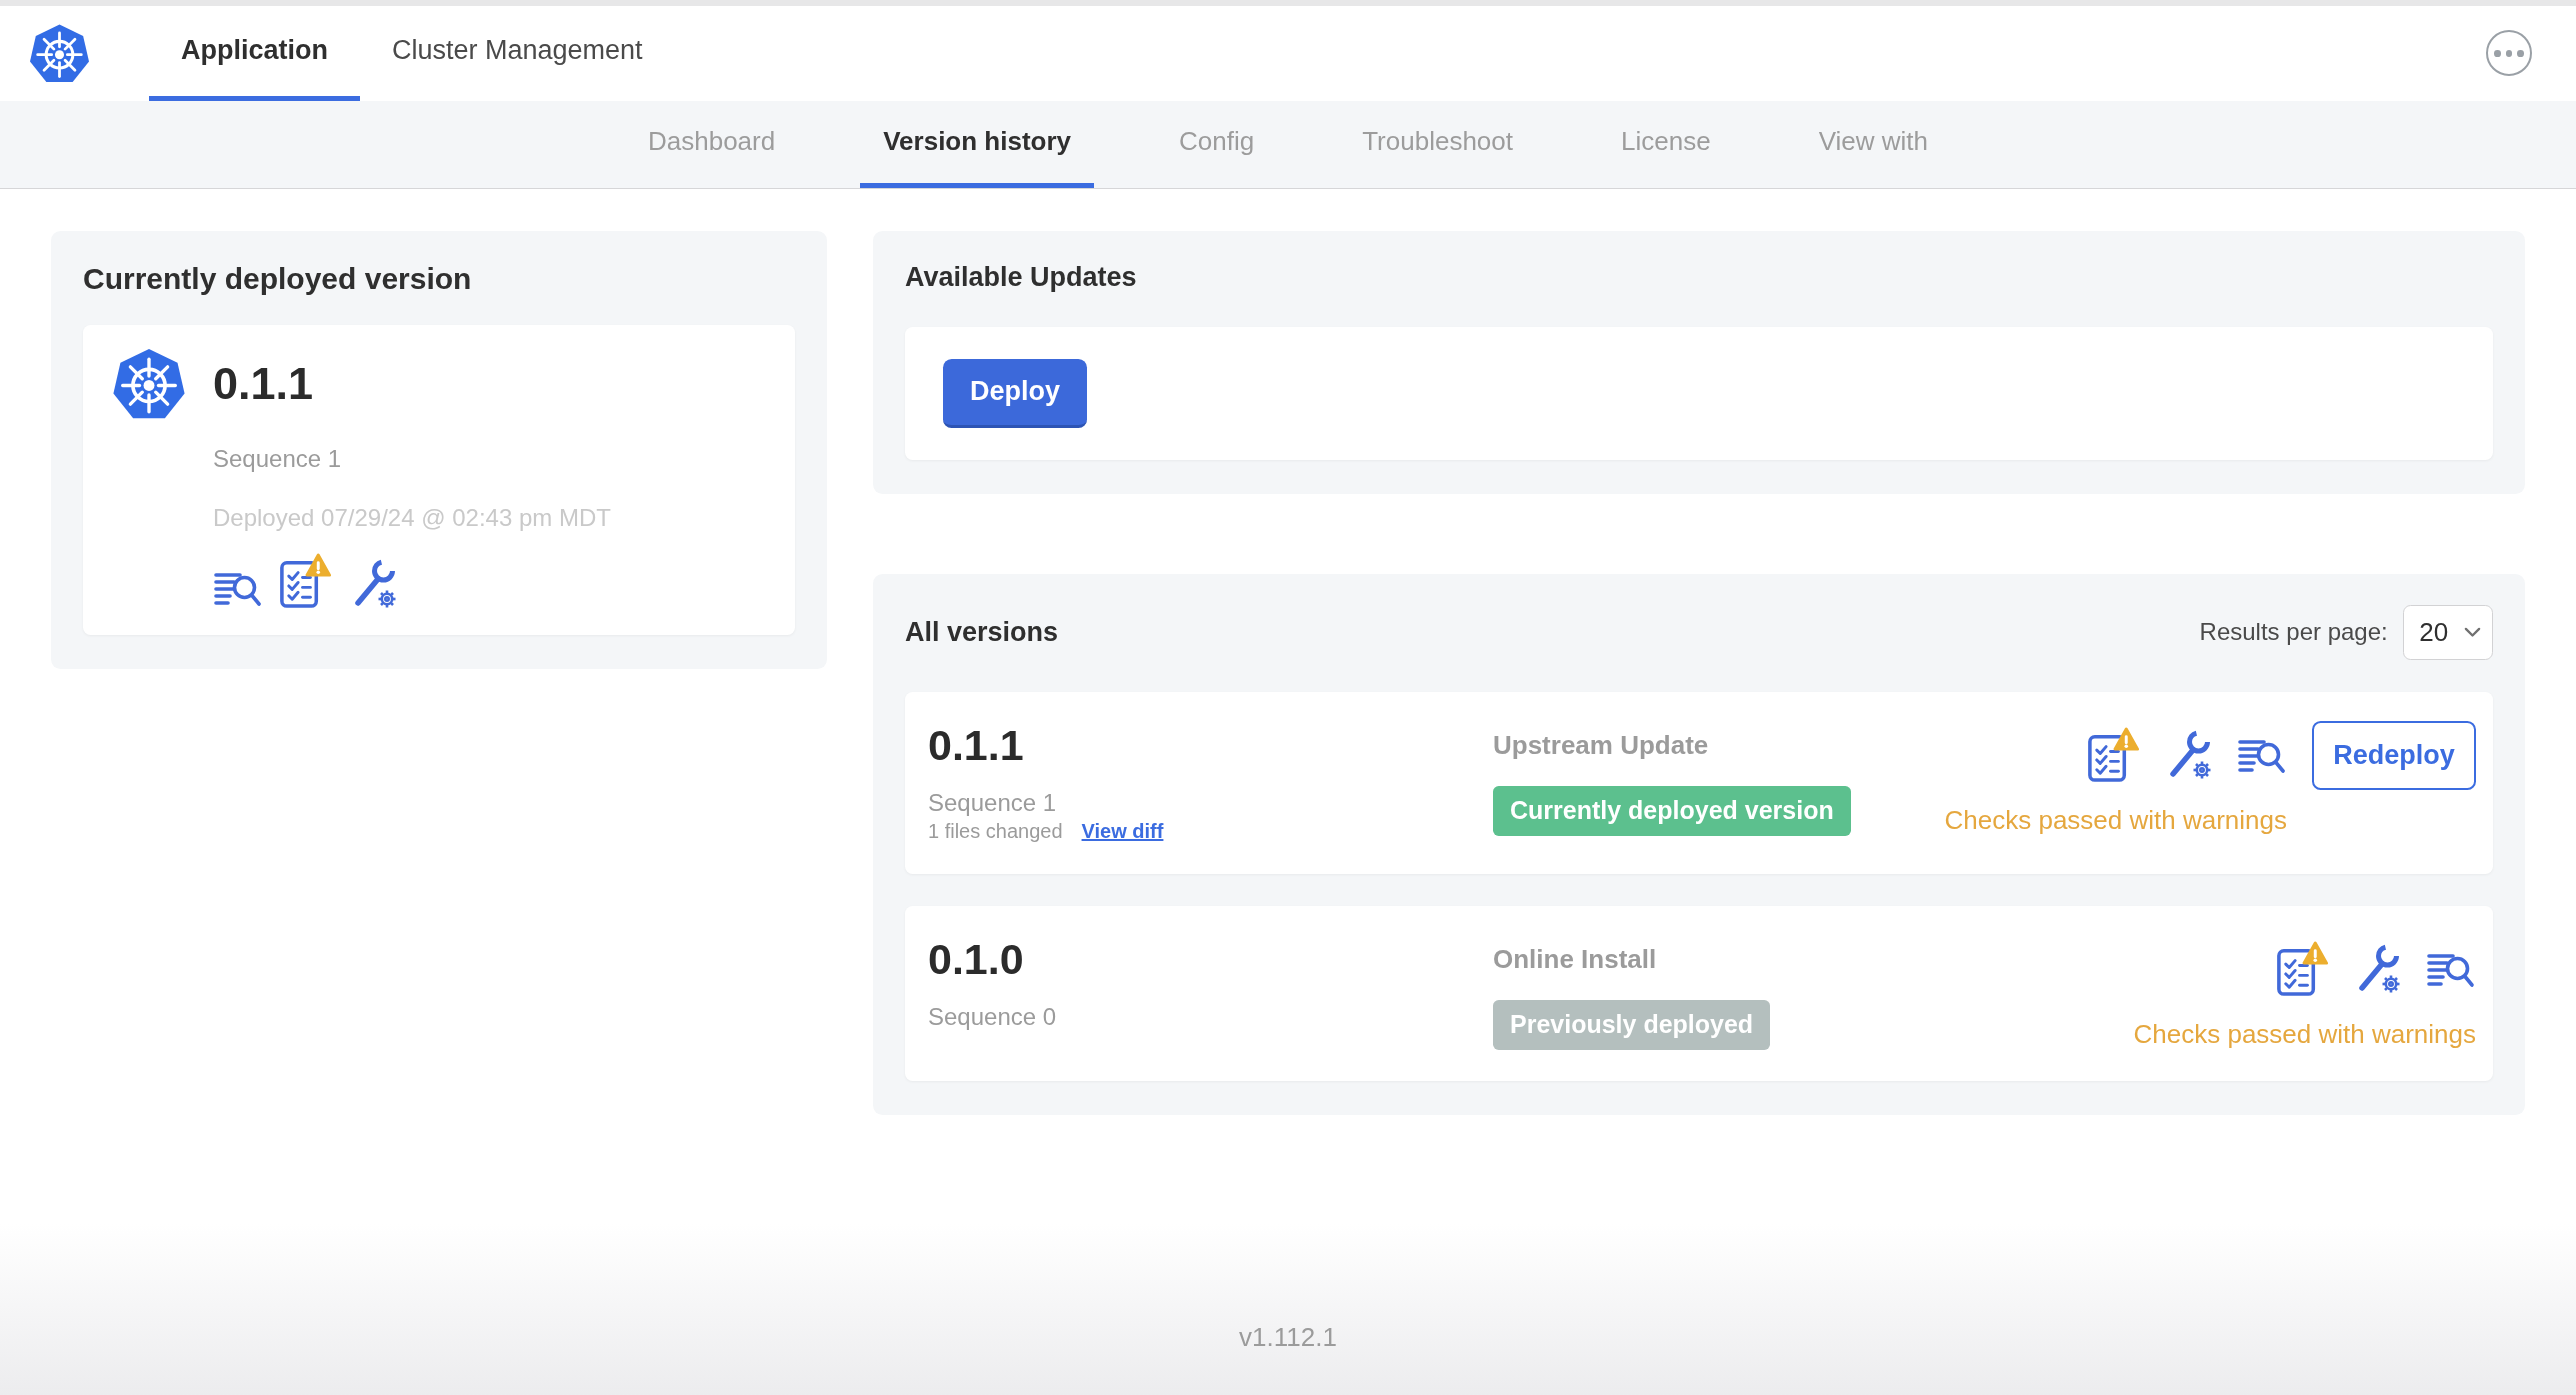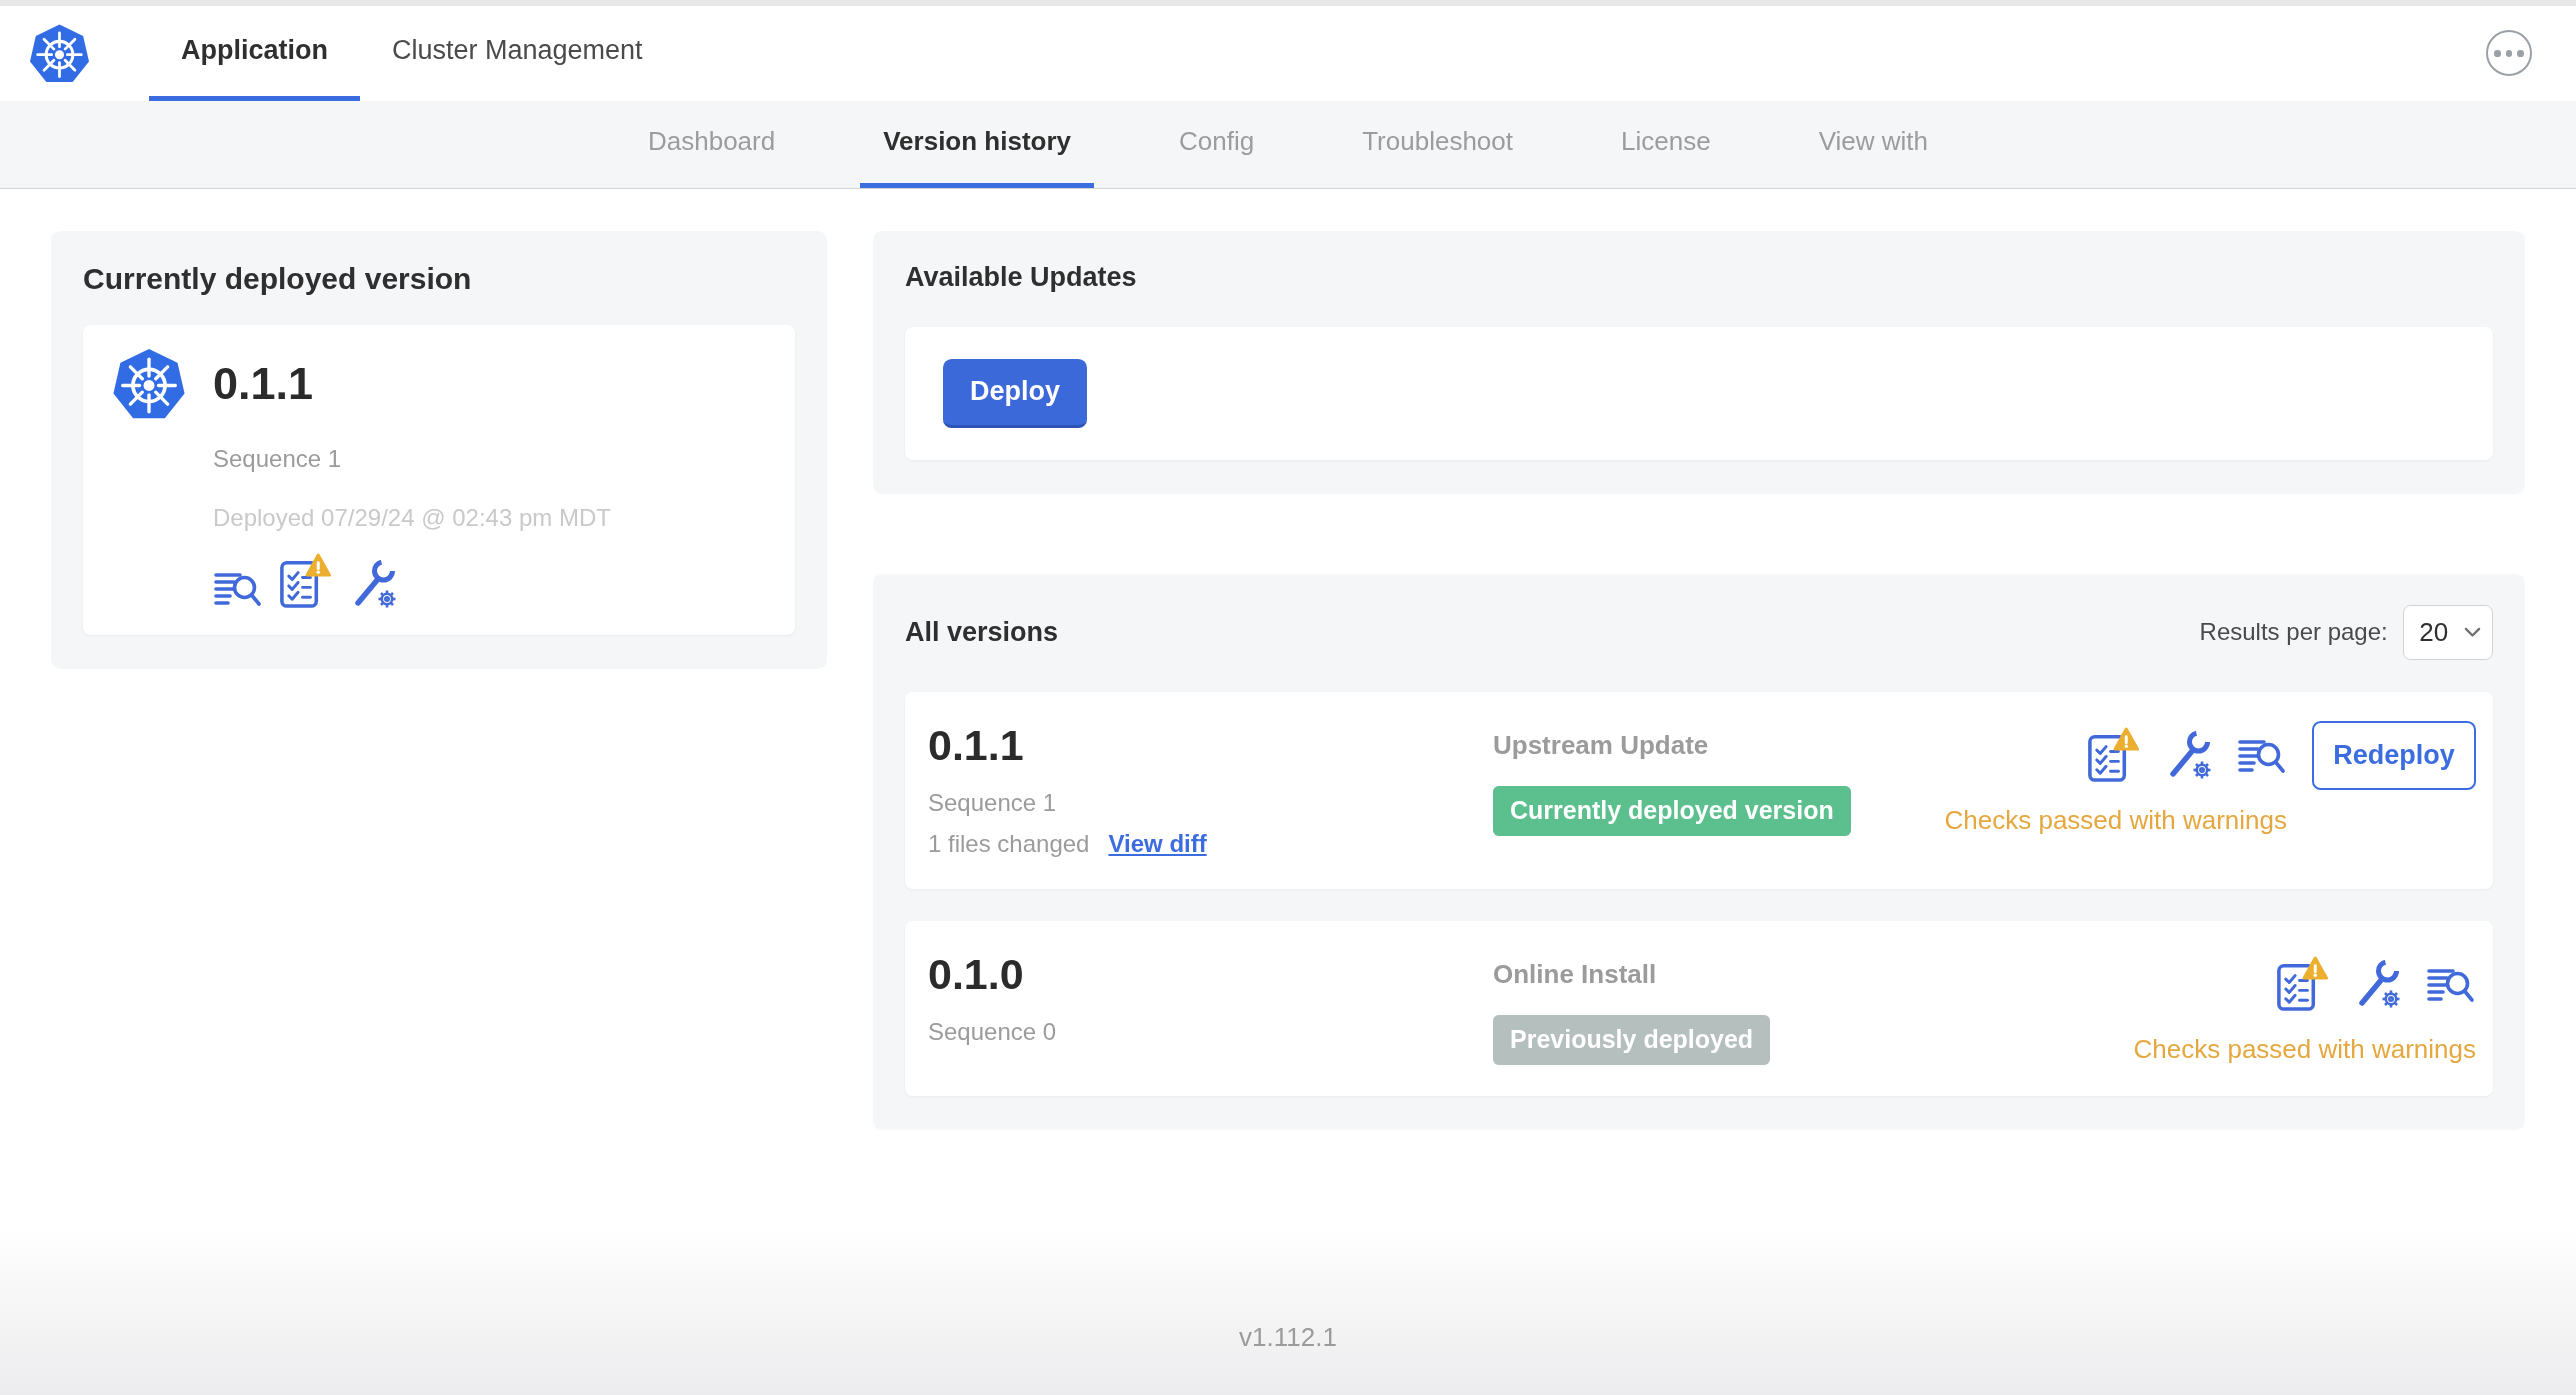--- a/index.html
+++ b/index.html
@@ -62,21 +62,21 @@
   .av-head { display:flex; align-items:center; justify-content:space-between; }
   .rpp { display:flex; align-items:center; gap:15.3px; font-size:24px; color:#4a4a4a; }
   .select { min-width:90px; height:55px; background:#fff; border:1.9px solid #d2d2d4; border-radius:7.6px;
     display:flex; align-items:center; justify-content:space-between; gap:11.5px; padding:0 11.5px 0 15.3px;
     font-size:26px; color:#2f2f2f; cursor:pointer; }
 
   .v-row { margin-top:32px; background:#fff; border-radius:7.6px; box-shadow:0 1px 2.9px rgba(0,0,0,0.05);
     padding:29px 17px 31px 23px; display:grid; grid-template-columns:565px 1fr auto; align-items:flex-start; }
   .v-num { font-size:43px; font-weight:700; color:#2b2b2b; }
   .v-seq { font-size:24px; color:#9b9b9b; margin-top:19px; }
-  .v-files { font-size:24px; color:#9b9b9b; margin-top:13px; display:flex; gap:19px; align-items:center; }
+  .v-files { font-size:20px; color:#9b9b9b; margin-top:3px; display:flex; gap:19px; align-items:center; }
   .view-diff { color:#3b6ce0; font-weight:700; text-decoration:underline; cursor:pointer; }
   .src-label { font-size:26px; font-weight:700; color:#9b9b9b; margin-top:9.5px; }
   .badge { display:inline-block; margin-top:25px; padding:9.5px 17px 11.5px 17px; border-radius:5.7px;
     color:#fff; font-size:25px; font-weight:700; }
   .badge-green { background:#5cc08e; }
   .badge-gray { background:#b4bfbe; }
   .actions { display:flex; align-items:flex-start; gap:25px; }
   .icons-col { display:flex; flex-direction:column; align-items:flex-end; }
   .icons-line { display:flex; gap:23px; align-items:center; min-height:69px; }
   .checks { margin-top:15.3px; font-size:26px; color:#e5a73e; cursor:pointer; }

